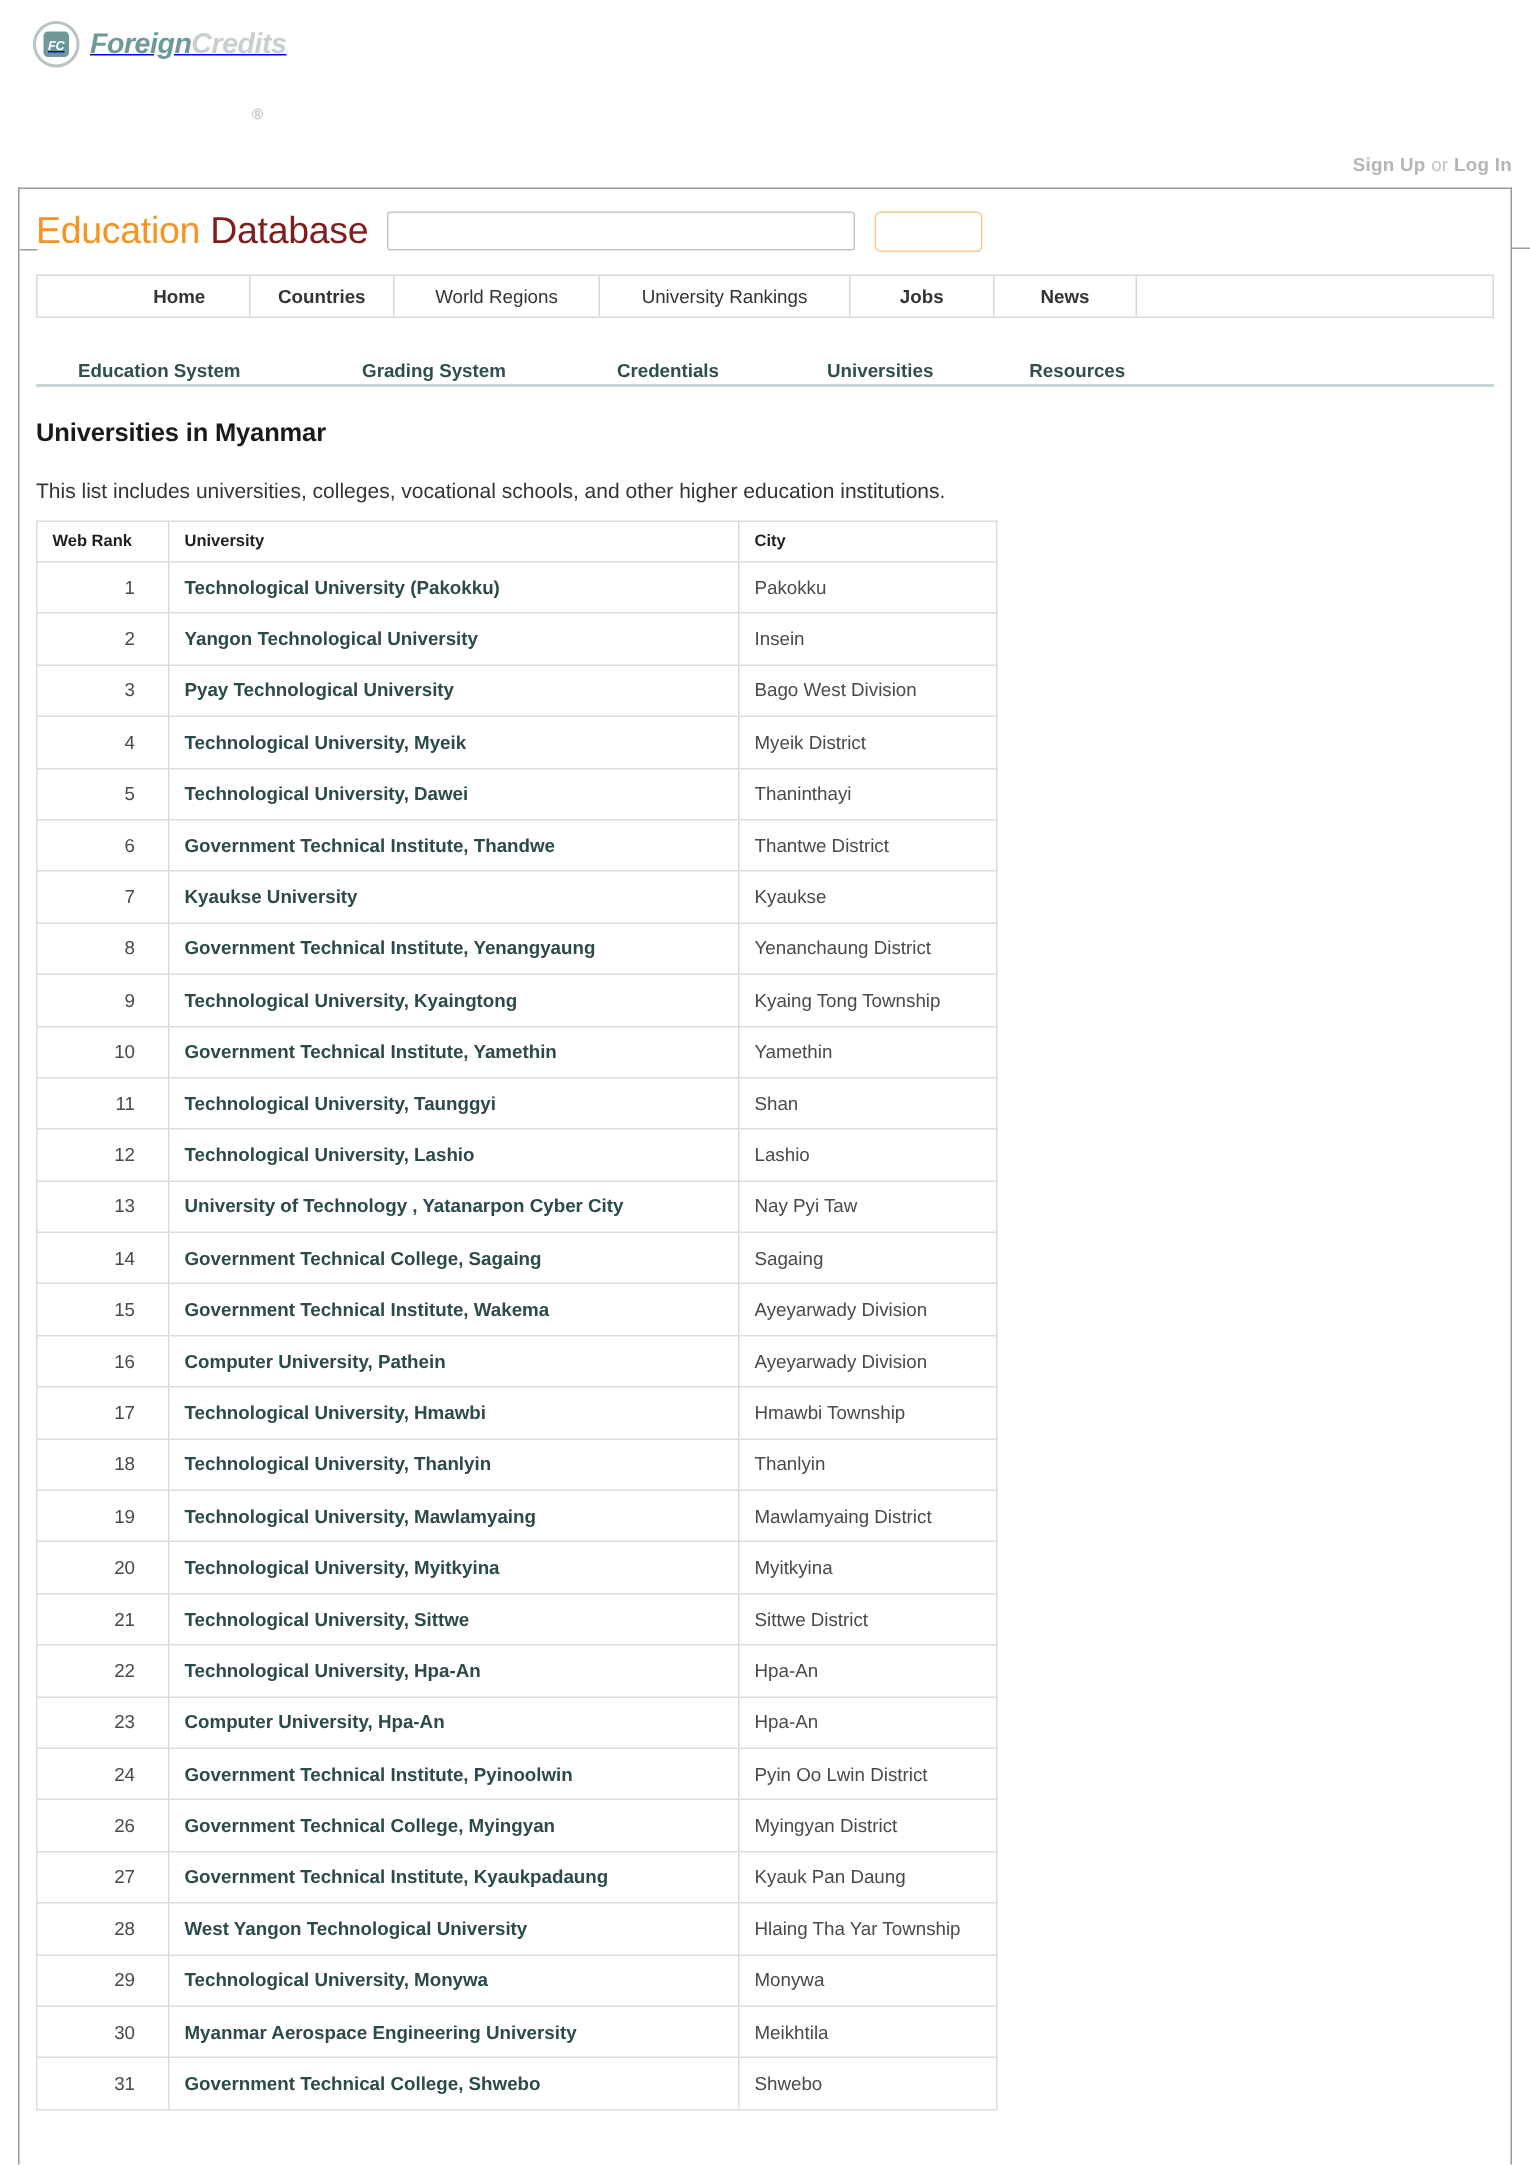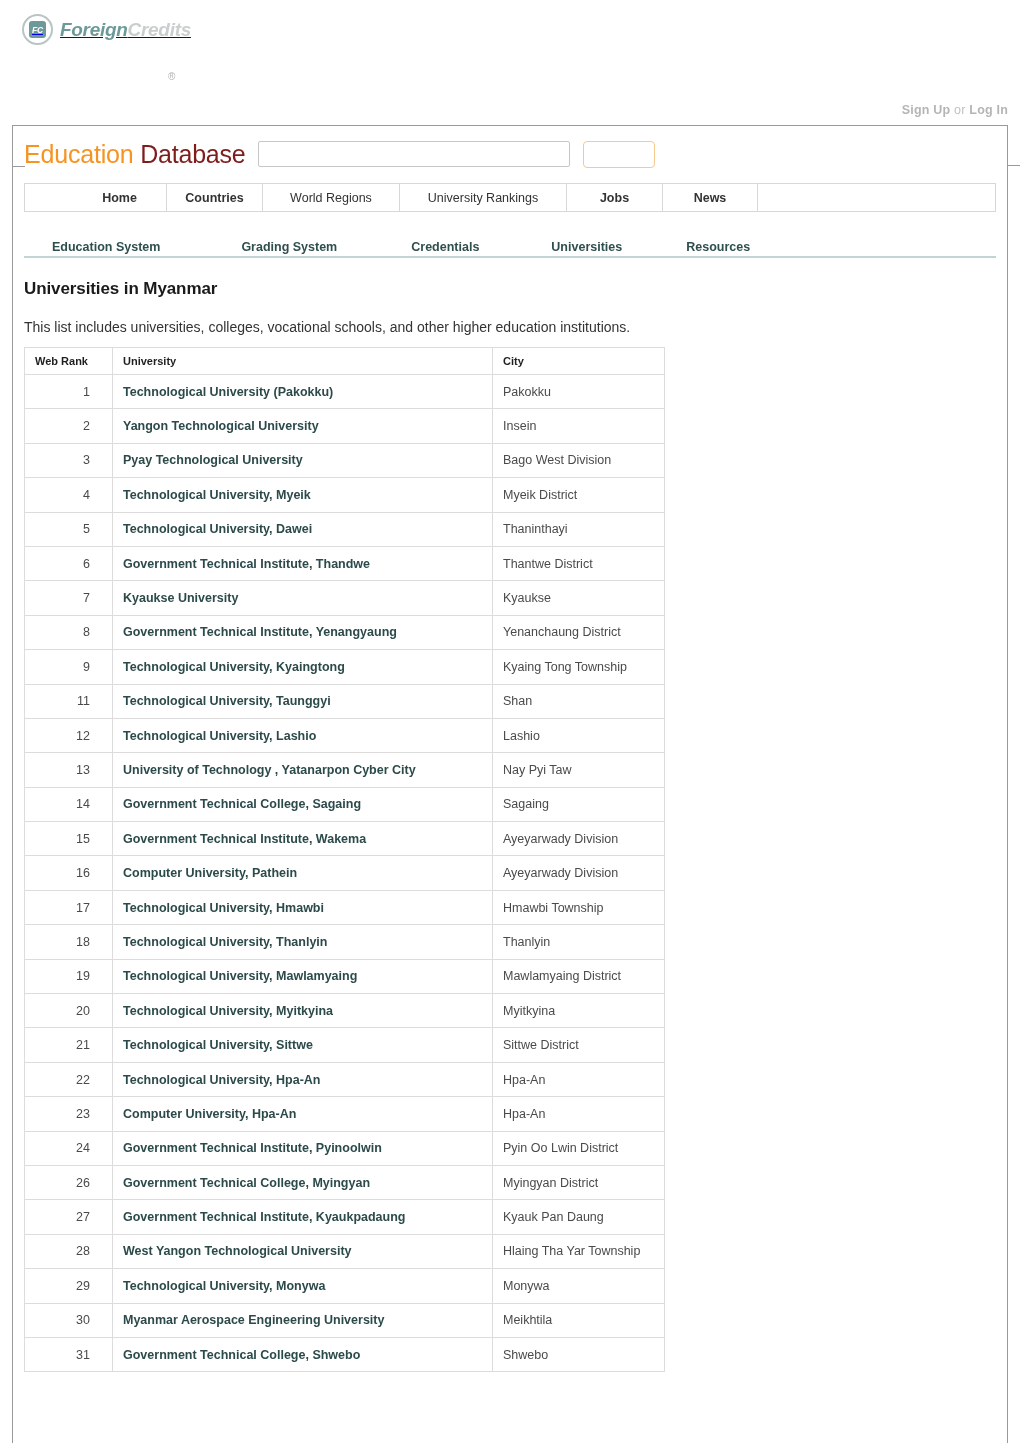--- a/index.html
+++ b/index.html
@@ -372,20 +372,25 @@
           <td class="rank">8</td>
           <td class="uni"><a href="#">Government Technical Institute, Yenangyaung</a></td>
           <td class="city">Yenanchaung District</td>
         </tr>
         <tr>
           <td class="rank">9</td>
           <td class="uni"><a href="#">Technological University, Kyaingtong</a></td>
           <td class="city">Kyaing Tong Township</td>
         </tr>
         <tr>
+          <td class="rank">10</td>
+          <td class="uni"><a href="#">Government Technical Institute, Yamethin</a></td>
+          <td class="city">Yamethin</td>
+        </tr>
+        <tr>
           <td class="rank">11</td>
           <td class="uni"><a href="#">Technological University, Taunggyi</a></td>
           <td class="city">Shan</td>
         </tr>
         <tr>
           <td class="rank">12</td>
           <td class="uni"><a href="#">Technological University, Lashio</a></td>
           <td class="city">Lashio</td>
         </tr>
         <tr>

